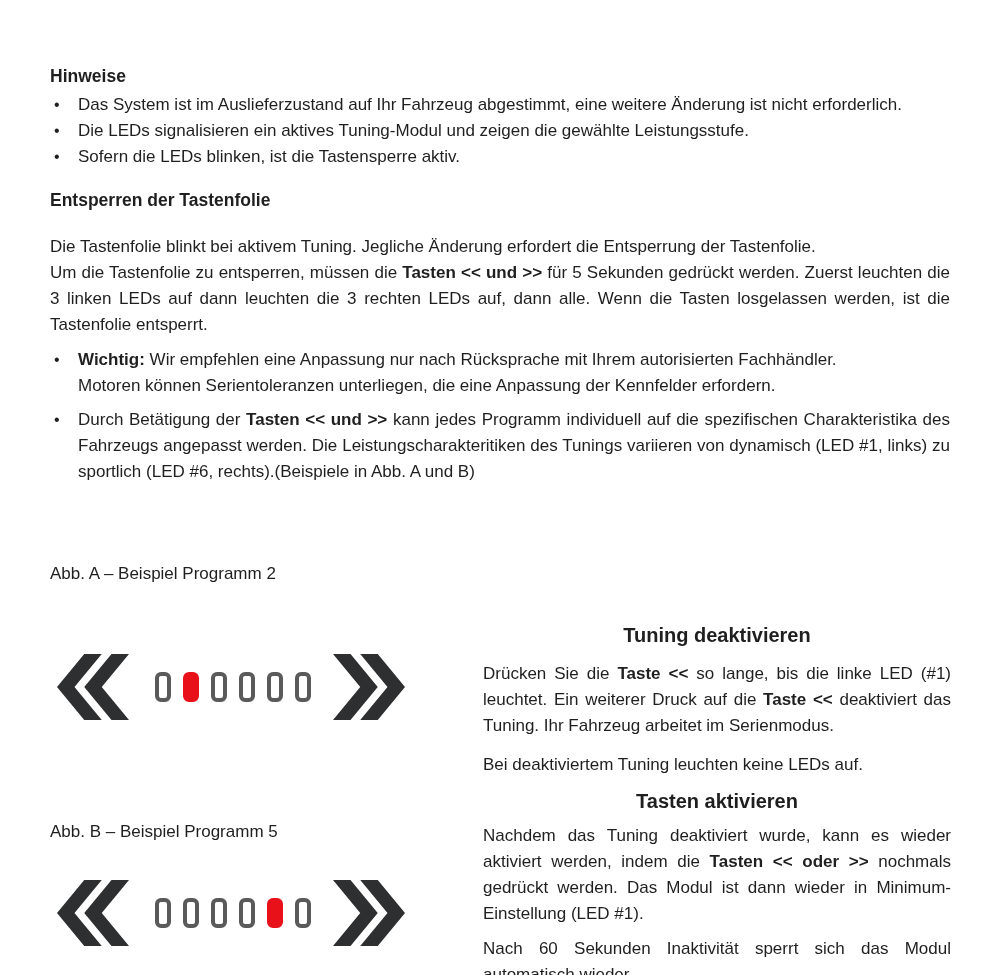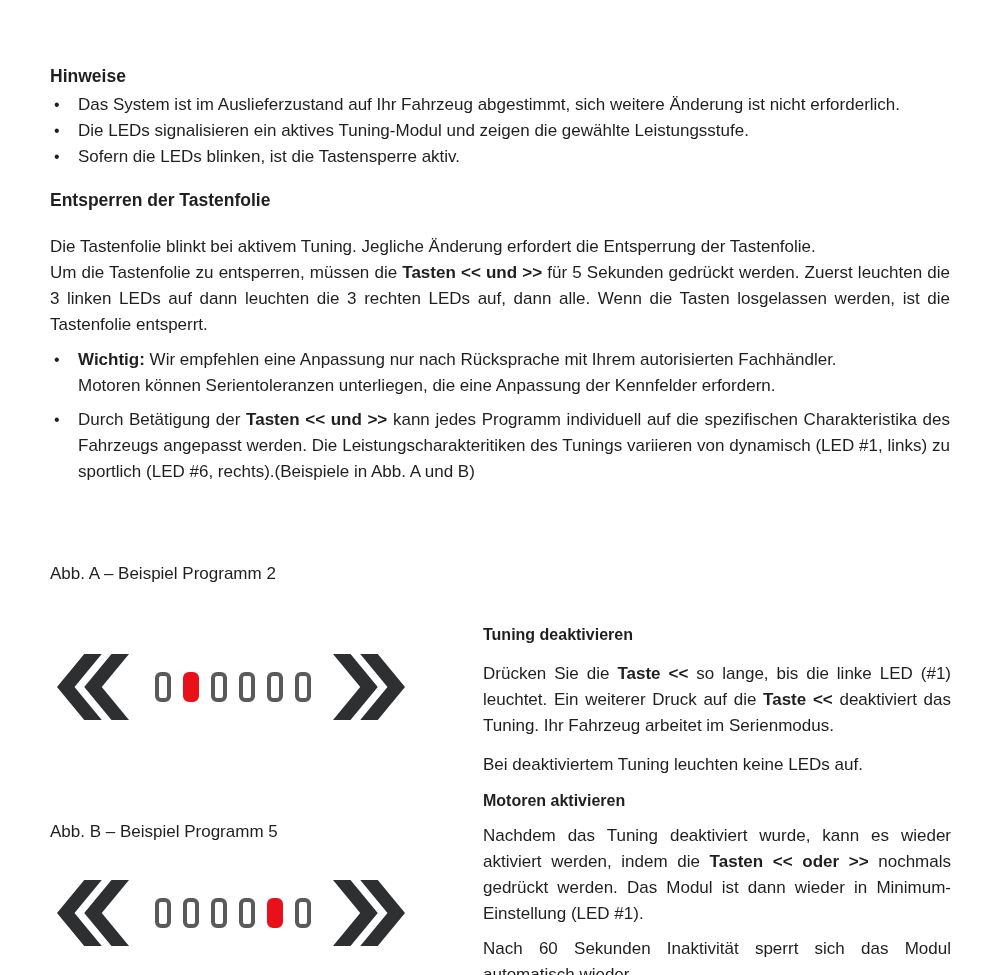--- a/index.html
+++ b/index.html
@@ -37,38 +37,38 @@
   .chev polygon{fill:var(--chevron,#2e2f31);}
   .chev.right{transform:scaleX(-1);}
   .led-row{display:flex;gap:12px;margin:0 22px 0 26px;align-items:center;}
   .led{
     width:16px;height:30px;box-sizing:border-box;
     border:4px solid var(--led_outline,#5a5a5a);
     border-radius:6px;background:#fff;
   }
   .led.on{background:var(--led_on,#e8111a);border-color:var(--led_on,#e8111a);}
   .right-col{position:absolute;left:483px;top:590px;width:468px;}
-  .right-col .sec-title{line-height:24px;font-size:16px;}
+  .right-col .sec-title{line-height:24px;font-size:20px;text-align:center;}
   .rp1{margin-top:14px;}
   .rp2{margin-top:13px;}
   .rh2{margin-top:11px;}
   .rp3{margin-top:10px;}
   .rp4{margin-top:9px;}
   b{font-weight:700;}
 </style>
 </head>
 <body>
 
 <div class="page">
 
   <div class="content">
 
     <h2 class="sec-title">Hinweise</h2>
     <ul>
-      <li class="just"><span>Das System ist im Auslieferzustand auf Ihr Fahrzeug abgestimmt, sich weitere Änderung ist nicht erforderlich.</span></li>
+      <li class="just"><span>Das System ist im Auslieferzustand auf Ihr Fahrzeug abgestimmt, eine weitere Änderung ist nicht erforderlich.</span></li>
       <li><span>Die LEDs signalisieren ein aktives Tuning-Modul und zeigen die gewählte Leistungsstufe.</span></li>
       <li><span>Sofern die LEDs blinken, ist die Tastensperre aktiv.</span></li>
     </ul>
 
     <h2 class="sec-title t-entsperren">Entsperren der Tastenfolie</h2>
     <div class="para-block">
       <p><span>Die Tastenfolie blinkt bei aktivem Tuning. Jegliche Änderung erfordert die Entsperrung der Tastenfolie.</span></p>
       <p class="just"><span>Um die Tastenfolie zu entsperren, müssen die </span><b>Tasten &lt;&lt; und &gt;&gt;</b><span> für 5 Sekunden gedrückt werden. Zuerst leuchten die 3 linken LEDs auf dann leuchten die 3 rechten LEDs auf, dann alle. Wenn die Tasten losgelassen werden, ist die Tastenfolie entsperrt.</span></p>
     </div>
 
@@ -119,18 +119,18 @@
     <svg class="chev right" width="72" height="68" viewBox="0 0 74 68">
       <polygon points="28,0 0,34 28,68 46,68 18,34 46,0"></polygon>
       <polygon points="56,0 28,34 56,68 74,68 46,34 74,0"></polygon>
     </svg>
   </div>
 
   <div class="right-col">
     <h2 class="sec-title">Tuning deaktivieren</h2>
     <p class="just rp1"><span>Drücken Sie die </span><b>Taste &lt;&lt;</b><span> so lange, bis die linke LED (#1) leuchtet. Ein weiterer Druck auf die </span><b>Taste &lt;&lt;</b><span> deaktiviert das Tuning. Ihr Fahrzeug arbeitet im Serienmodus.</span></p>
     <p class="rp2"><span>Bei deaktiviertem Tuning leuchten keine LEDs auf.</span></p>
-    <h2 class="sec-title rh2">Motoren aktivieren</h2>
+    <h2 class="sec-title rh2">Tasten aktivieren</h2>
     <p class="just rp3"><span>Nachdem das Tuning deaktiviert wurde, kann es wieder aktiviert werden, indem die </span><b>Tasten &lt;&lt; oder &gt;&gt;</b><span> nochmals gedrückt werden. Das Modul ist dann wieder in Minimum-Einstellung (LED #1).</span></p>
     <p class="just rp4"><span>Nach 60 Sekunden Inaktivität sperrt sich das Modul automatisch wieder.</span></p>
   </div>
 
 </div>
 
 </body></html>

